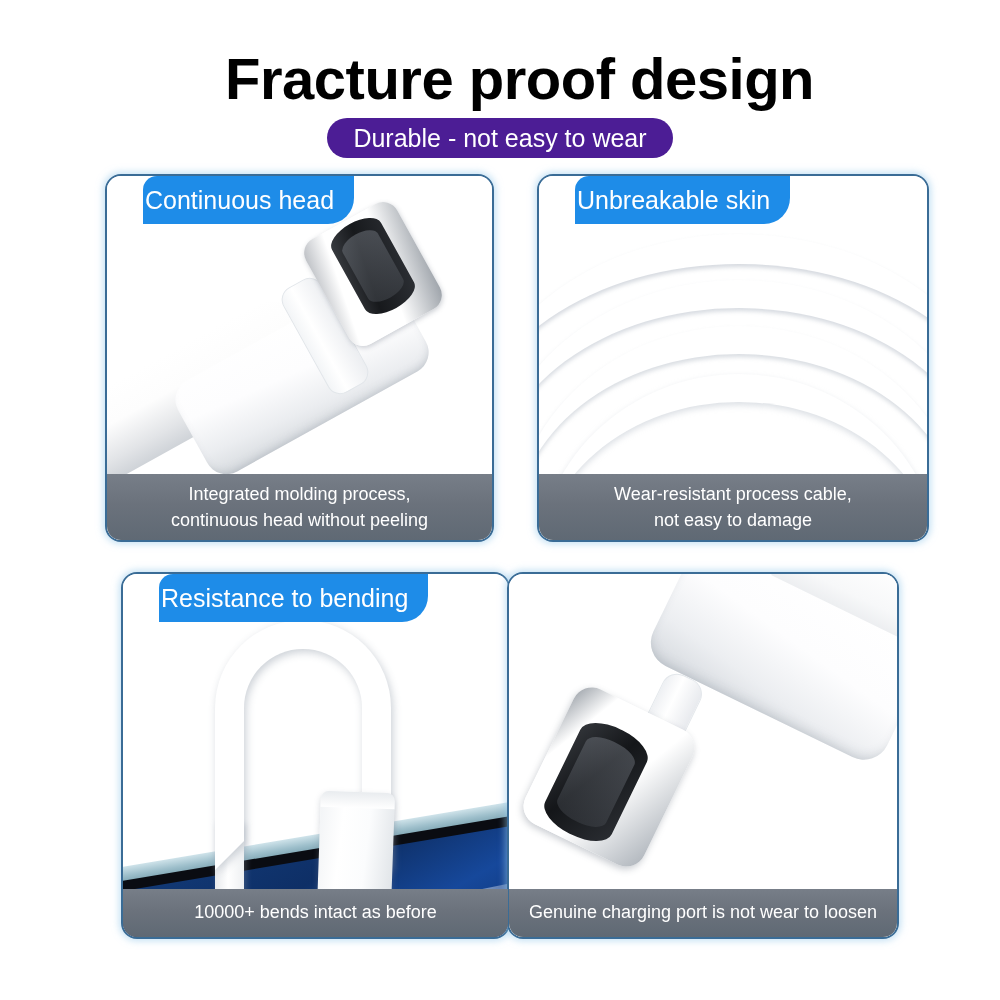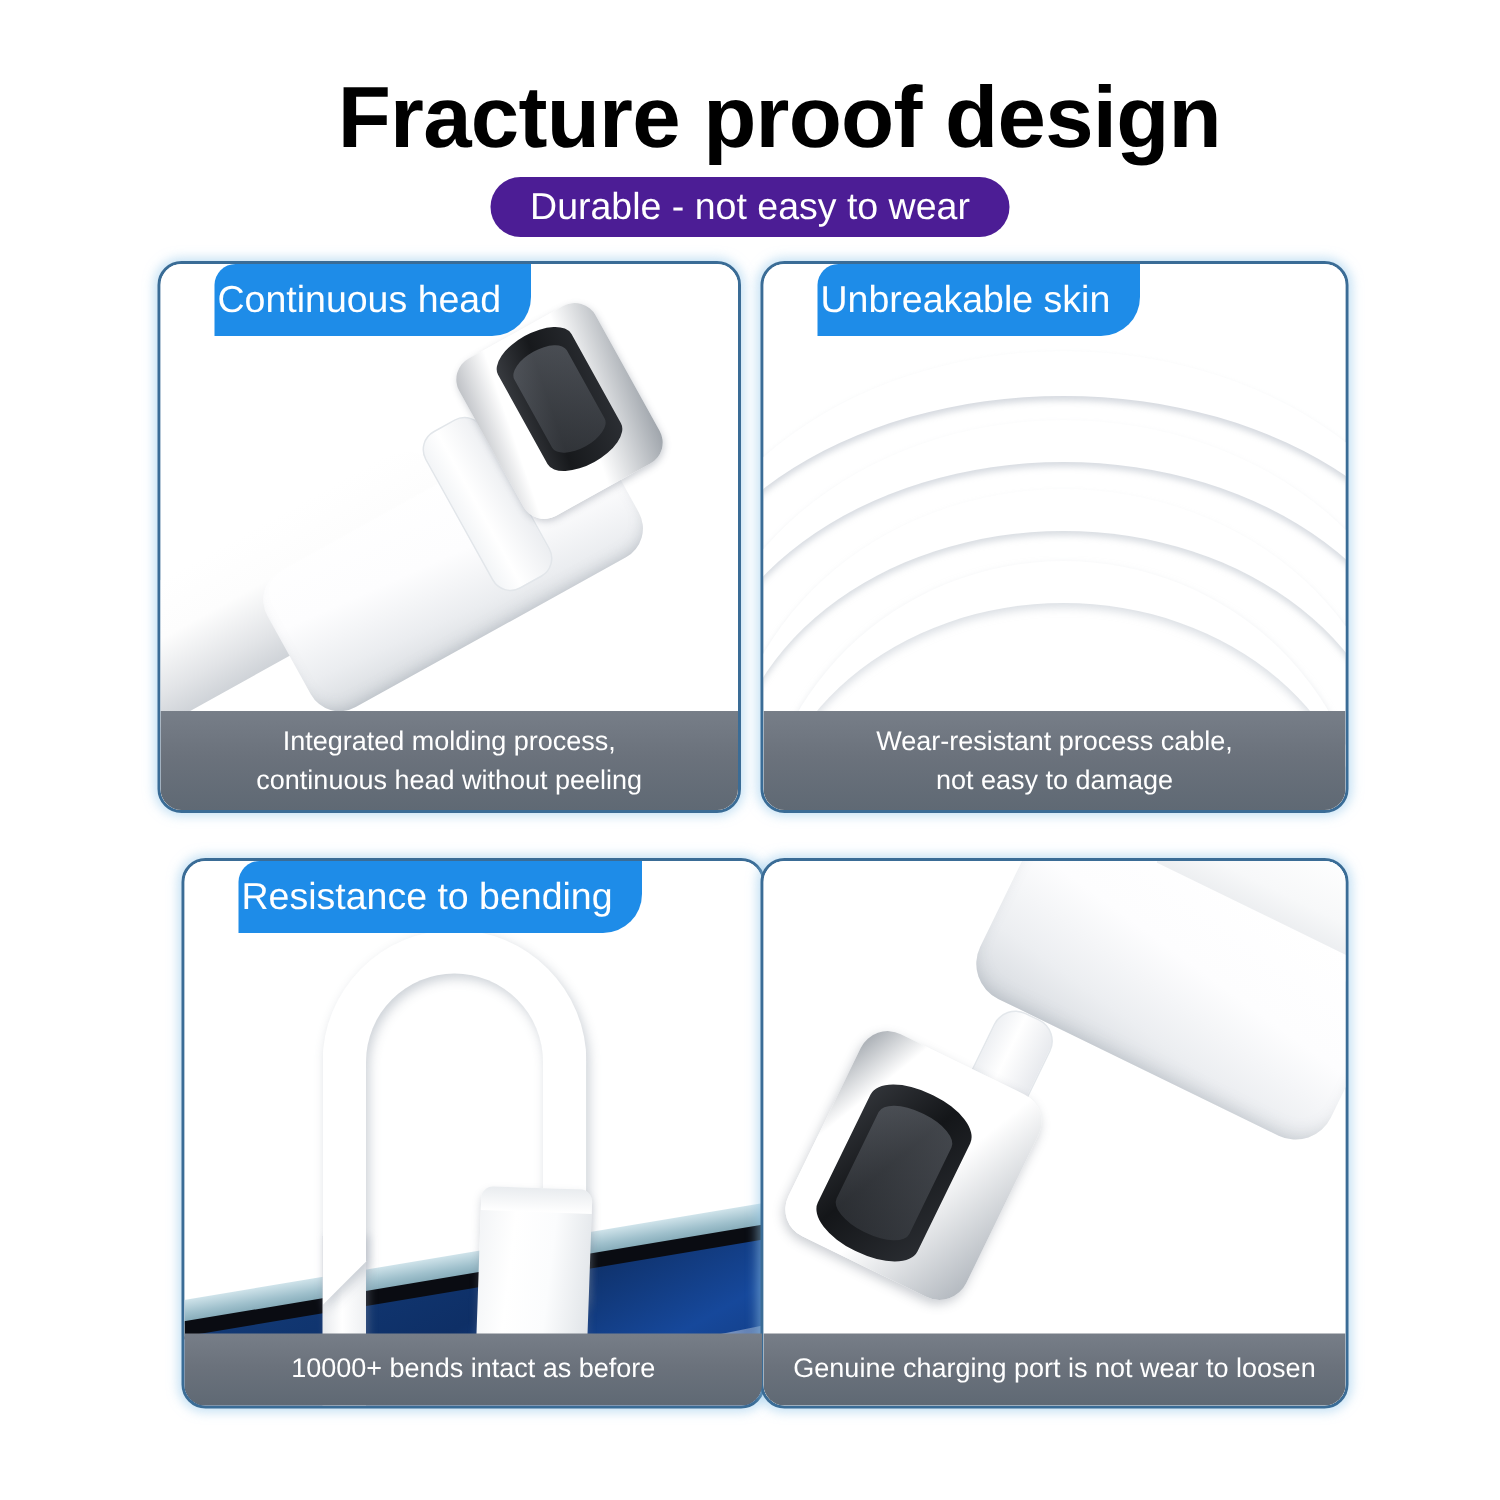--- a/index.html
+++ b/index.html
@@ -40,21 +40,21 @@
   
   .card{
     position:absolute;
     border:2px solid #3a6c96;
     border-radius:16px;
     background:#ffffff;
     box-shadow:0 0 7px 2px rgba(150,200,235,.55);
     overflow:hidden;
   }
   .card.c1{left:105px;top:174px;width:385px;height:364px;}
-  .card.c2{left:507px;top:174px;width:388px;height:364px;}
+  .card.c2{left:537px;top:174px;width:388px;height:364px;}
   .card.c3{left:121px;top:572px;width:385px;height:363px;}
   .card.c4{left:507px;top:572px;width:388px;height:363px;}
 
   .card-media{position:absolute;left:0;top:0;right:0;bottom:0;overflow:hidden;background:#fff;}
 
   
   .label{
     position:absolute;left:0;top:0;
     background:#1e8ce8;
     color:#ffffff;

